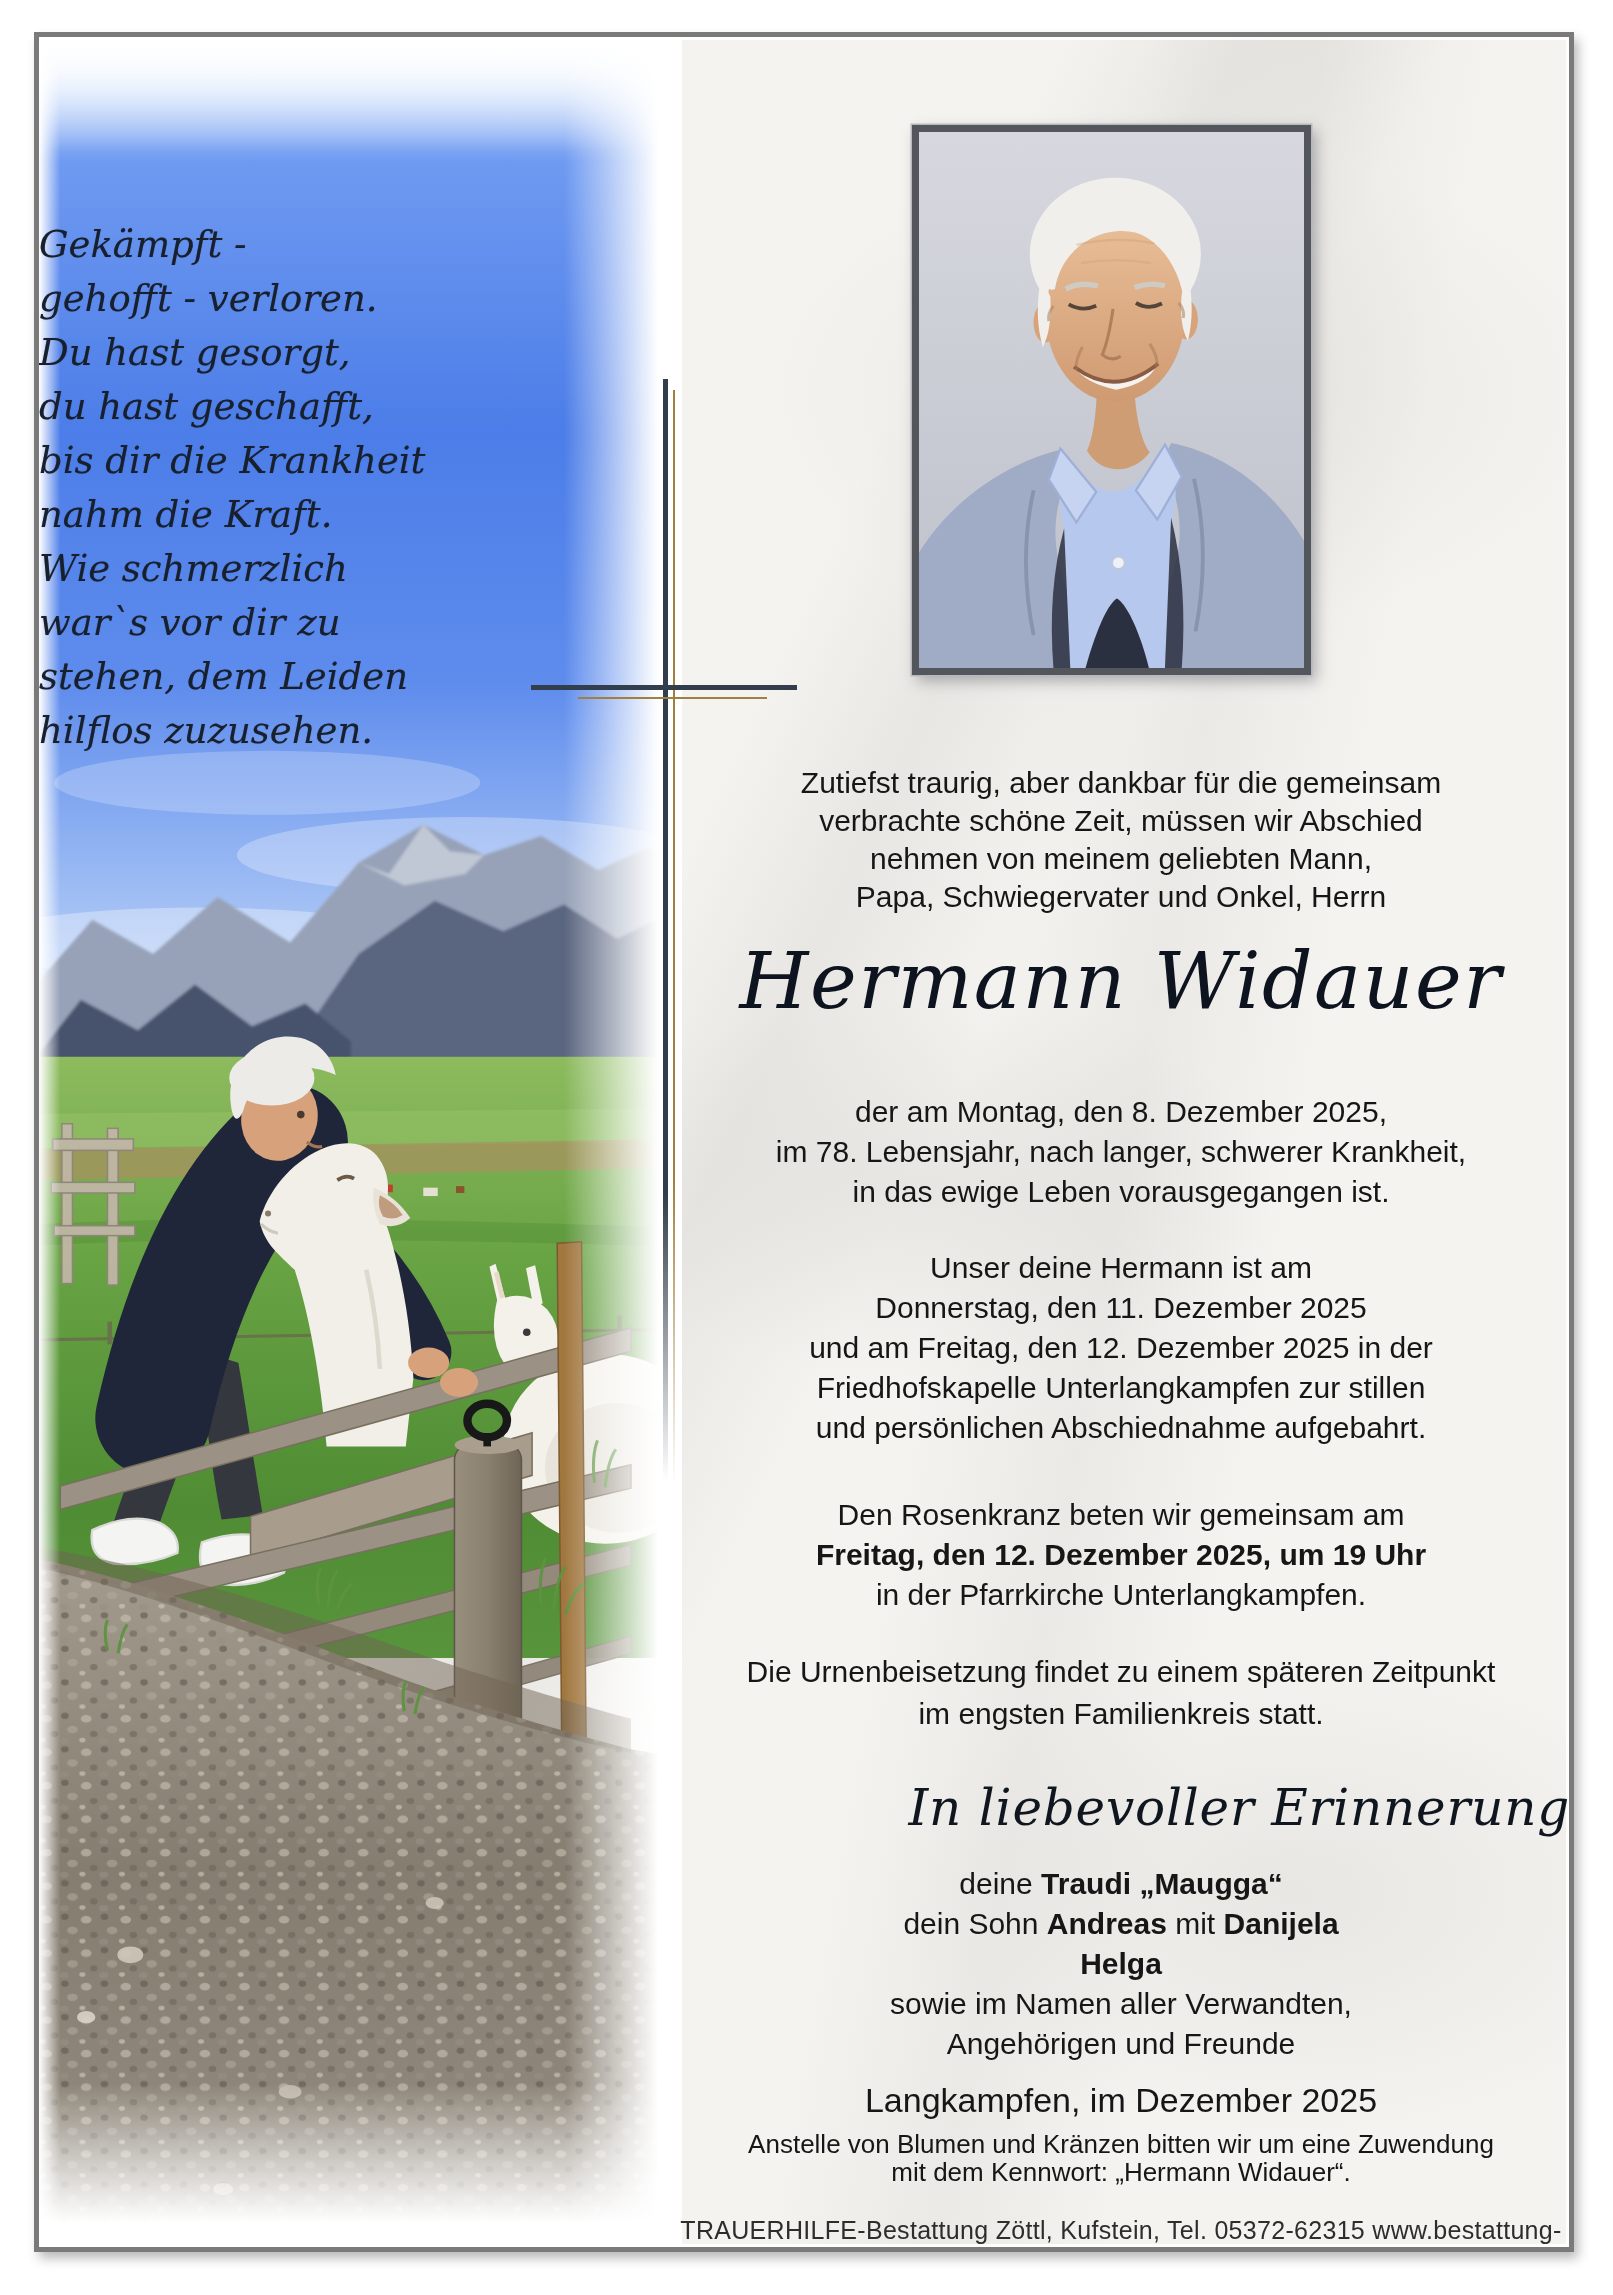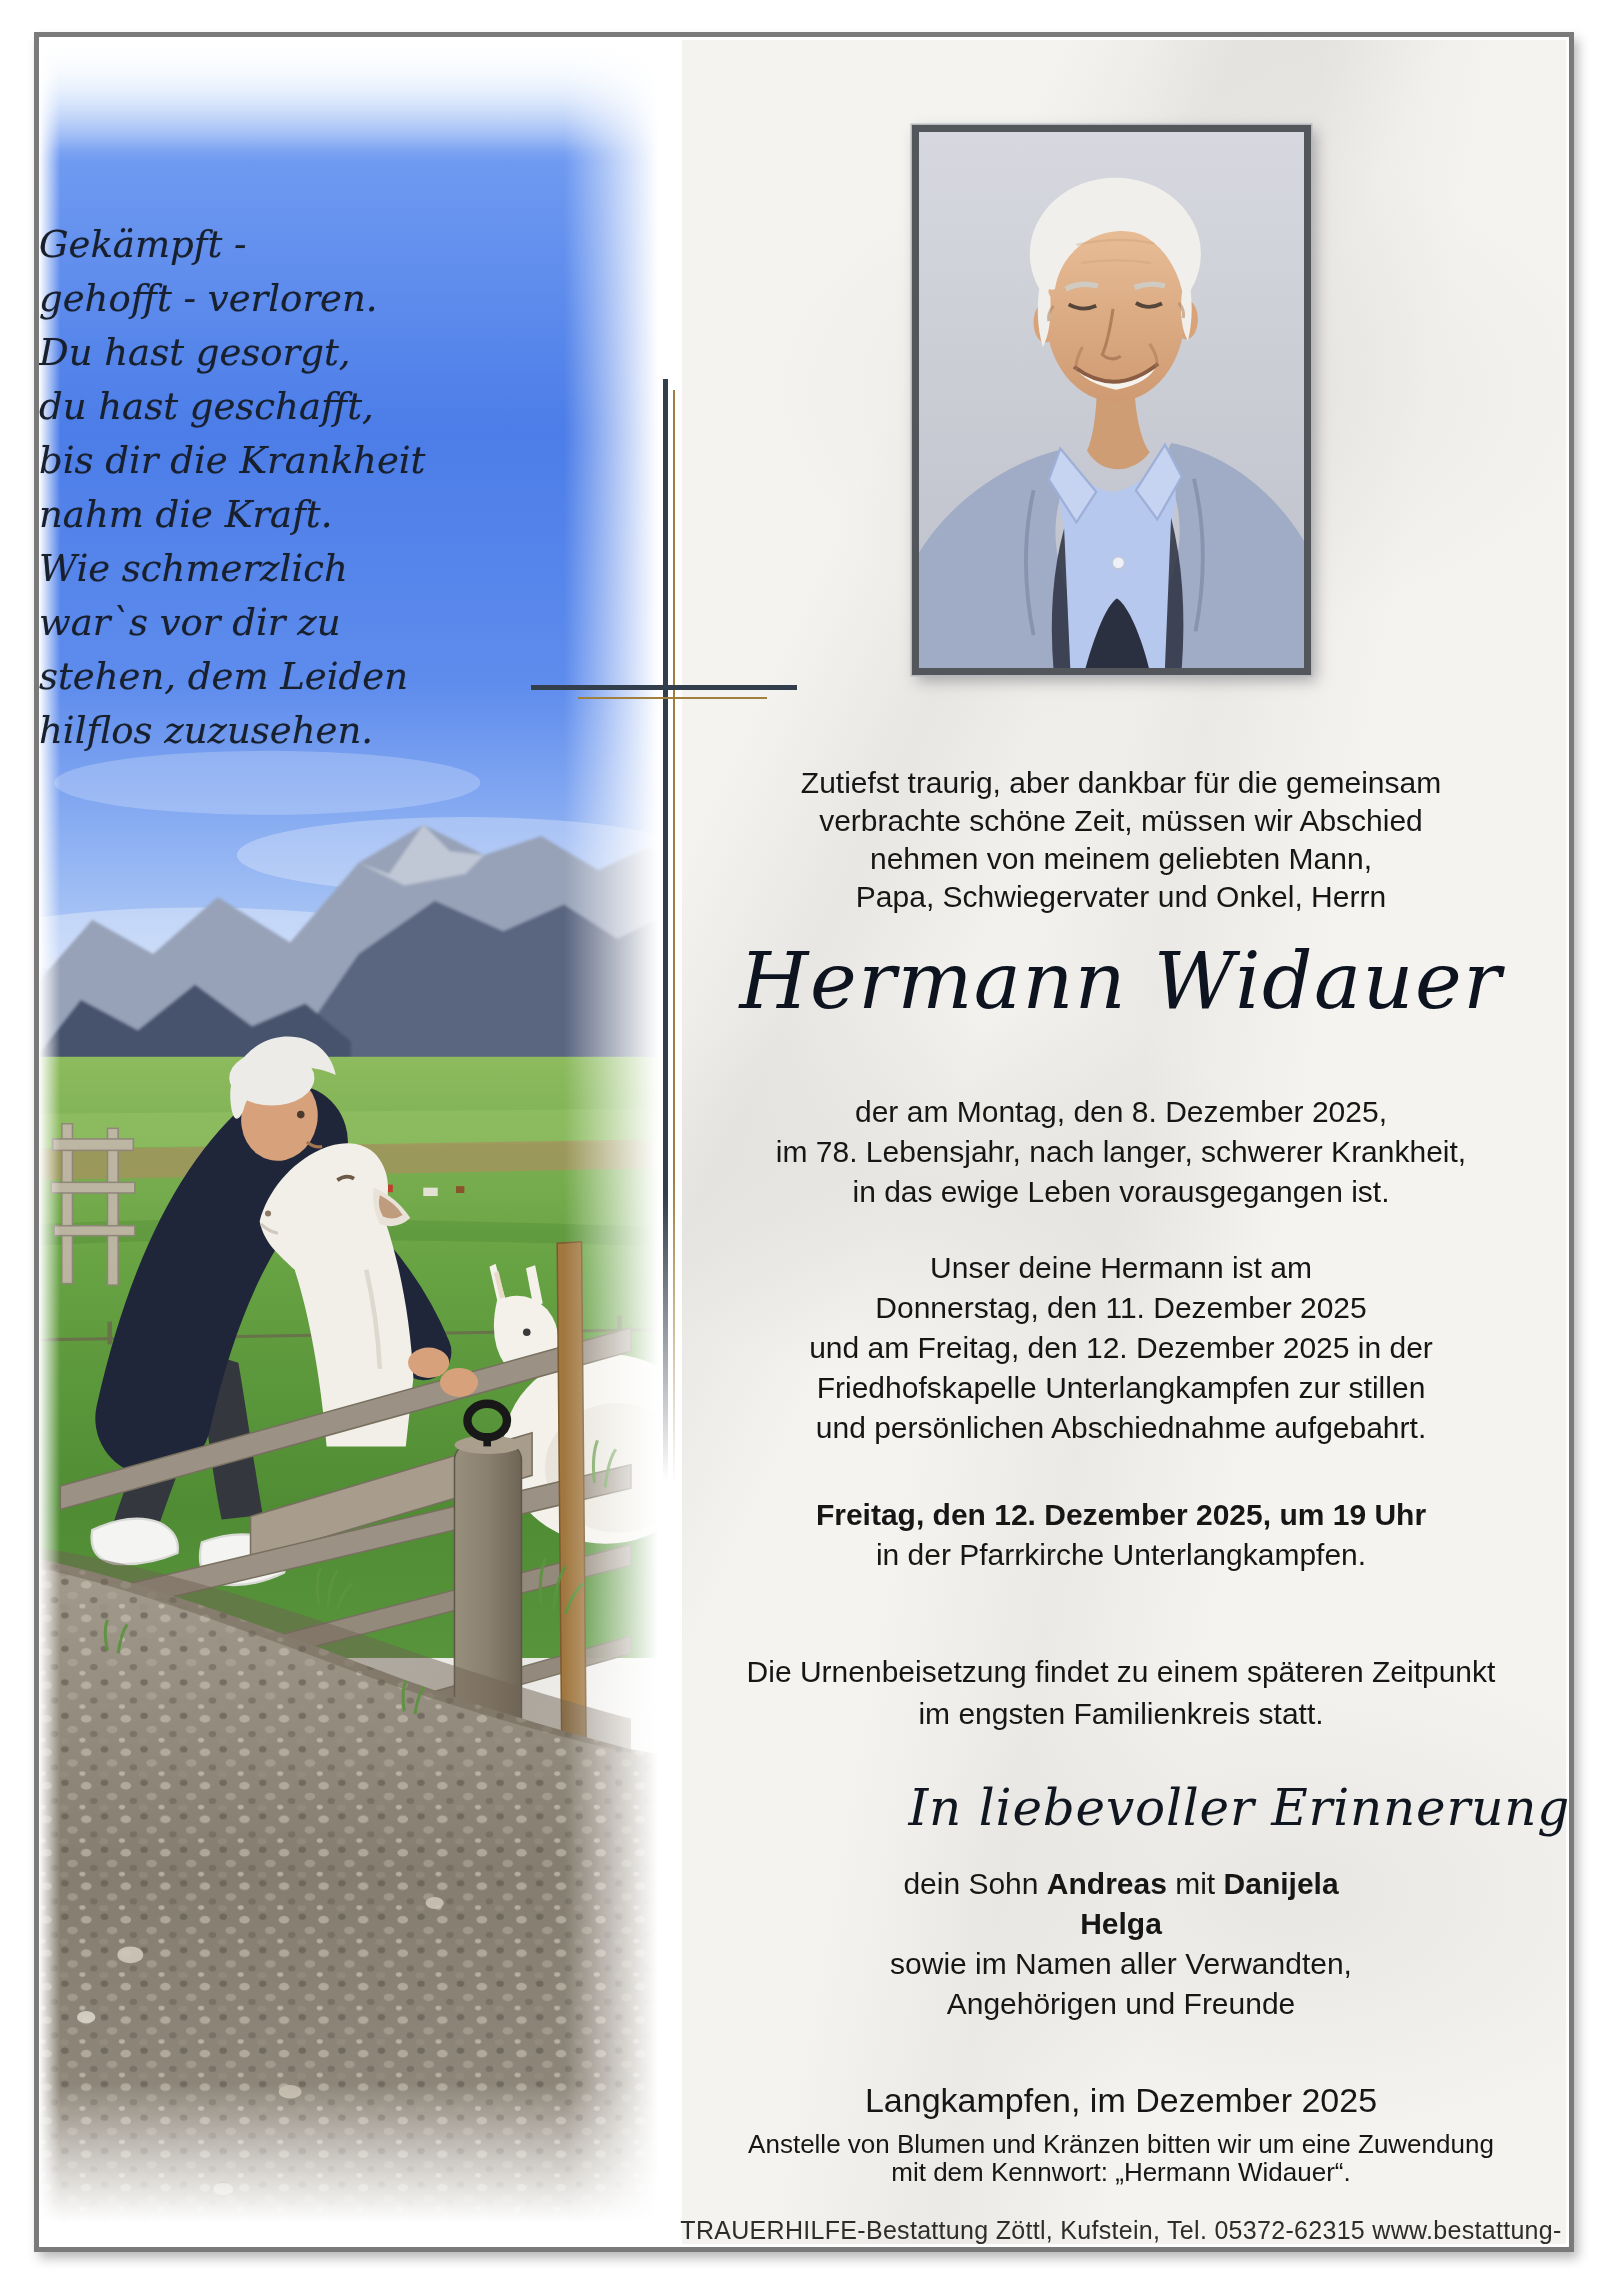--- a/index.html
+++ b/index.html
@@ -320,32 +320,34 @@
 
     <div class="rblock body-text lh53" style="top:1211px">
         <div class="line">Unser deine Hermann ist am</div>
         <div class="line">Donnerstag, den 11. Dezember 2025</div>
         <div class="line">und am Freitag, den 12. Dezember 2025 in der</div>
         <div class="line">Friedhofskapelle Unterlangkampfen zur stillen</div>
         <div class="line">und persönlichen Abschiednahme aufgebahrt.</div>
       </div>
 
     <div class="rblock body-text lh53" style="top:1458px">
+        <div class="line">Den Rosenkranz beten wir gemeinsam am</div>
         <div class="line"><span class="b">Freitag, den 12. Dezember 2025, um 19 Uhr</span></div>
         <div class="line">in der Pfarrkirche Unterlangkampfen.</div>
       </div>
 
     <div class="rblock body-text lh55" style="top:1614px">
         <div class="line">Die Urnenbeisetzung findet zu einem späteren Zeitpunkt</div>
         <div class="line">im engsten Familienkreis statt.</div>
       </div>
 
     <div class="rblock memory-heading" style="top:1744px">In liebevoller Erinnerung</div>
 
     <div class="rblock fam" style="top:1827px">
+        <div class="line"><span>deine </span><span class="b">Traudi „Maugga“</span></div>
         <div class="line"><span>dein Sohn </span><span class="b">Andreas</span><span> mit </span><span class="b">Danijela</span></div>
         <div class="line"><span class="b">Helga</span></div>
         <div class="line"><span>sowie im Namen aller Verwandten,</span></div>
         <div class="line"><span>Angehörigen und Freunde</span></div>
       </div>
 
     <div class="rblock place-date" style="top:2047px">Langkampfen, im Dezember 2025</div>
 
     <div class="rblock donation" style="top:2093px">
         <div class="line">Anstelle von Blumen und Kränzen bitten wir um eine Zuwendung</div>

